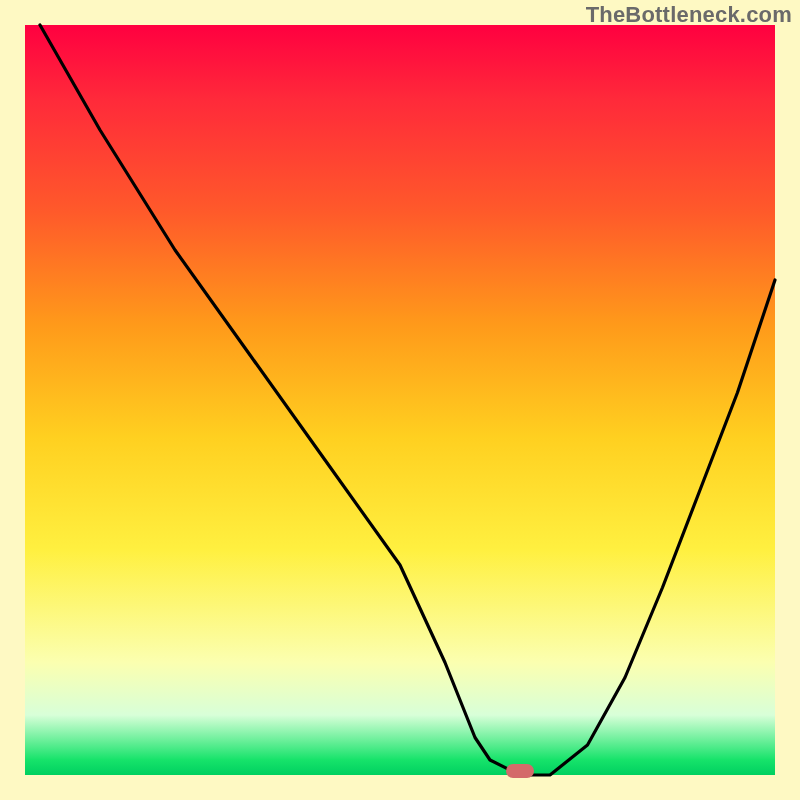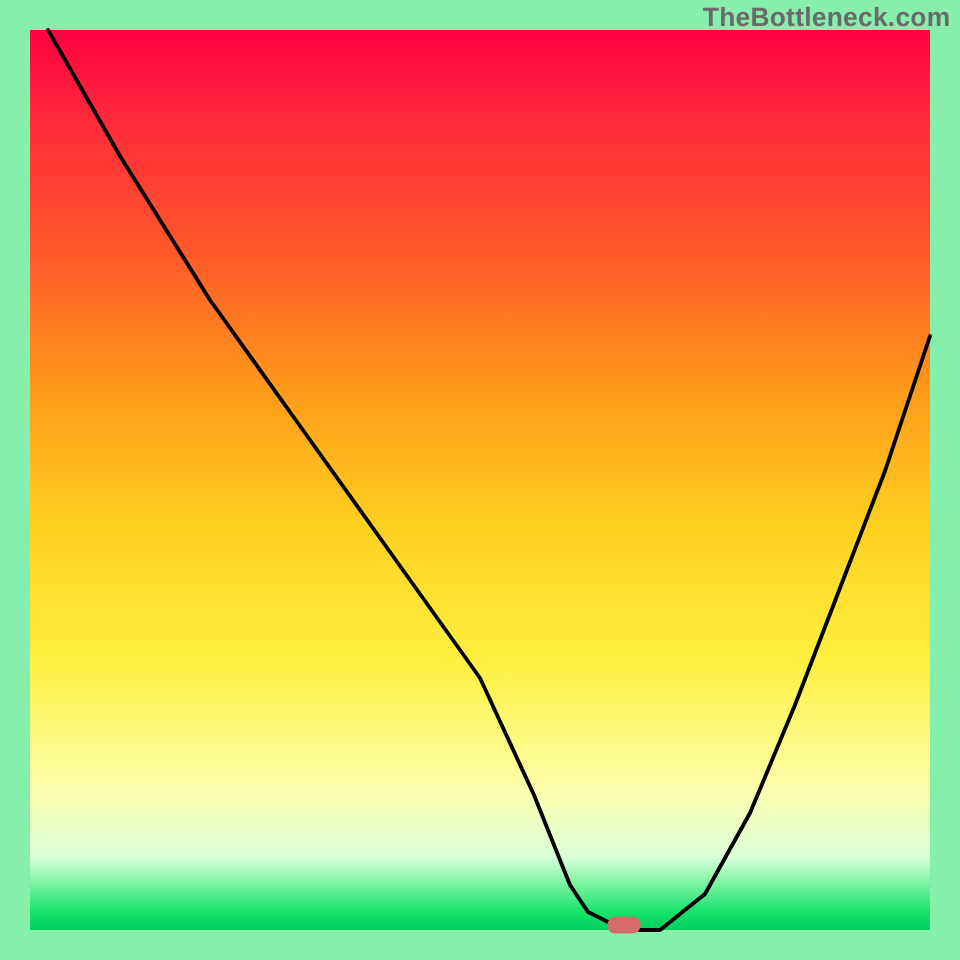--- a/index.html
+++ b/index.html
@@ -9,21 +9,21 @@
     height: 800px;
     background: #000;
     overflow: hidden;
   }
   .frame {
     position: absolute;
     left: 0;
     top: 0;
     width: 800px;
     height: 800px;
-    background: #86efac;
+    background: #fef9c3;
   }
   .plot-area {
     position: absolute;
     left: 25px;
     top: 25px;
     width: 750px;
     height: 750px;
     background: linear-gradient(
       to bottom,
       #ff0040 0%,

